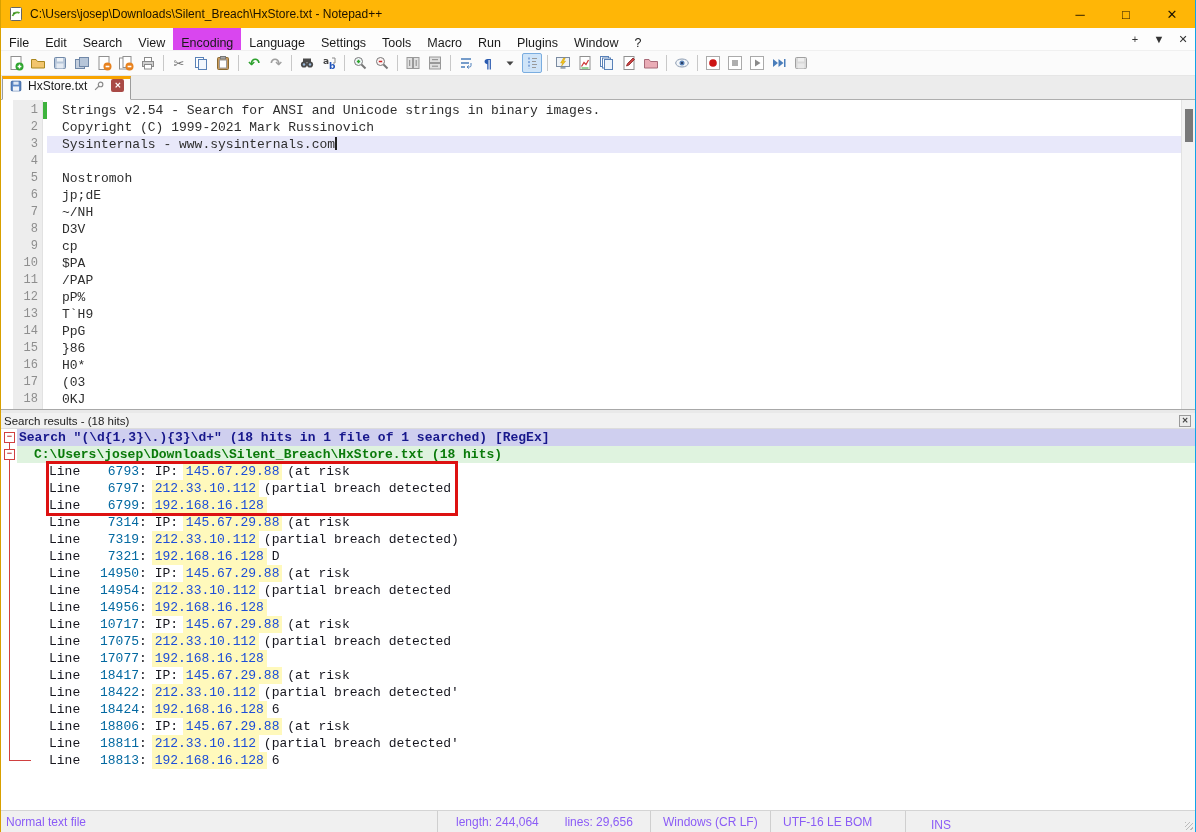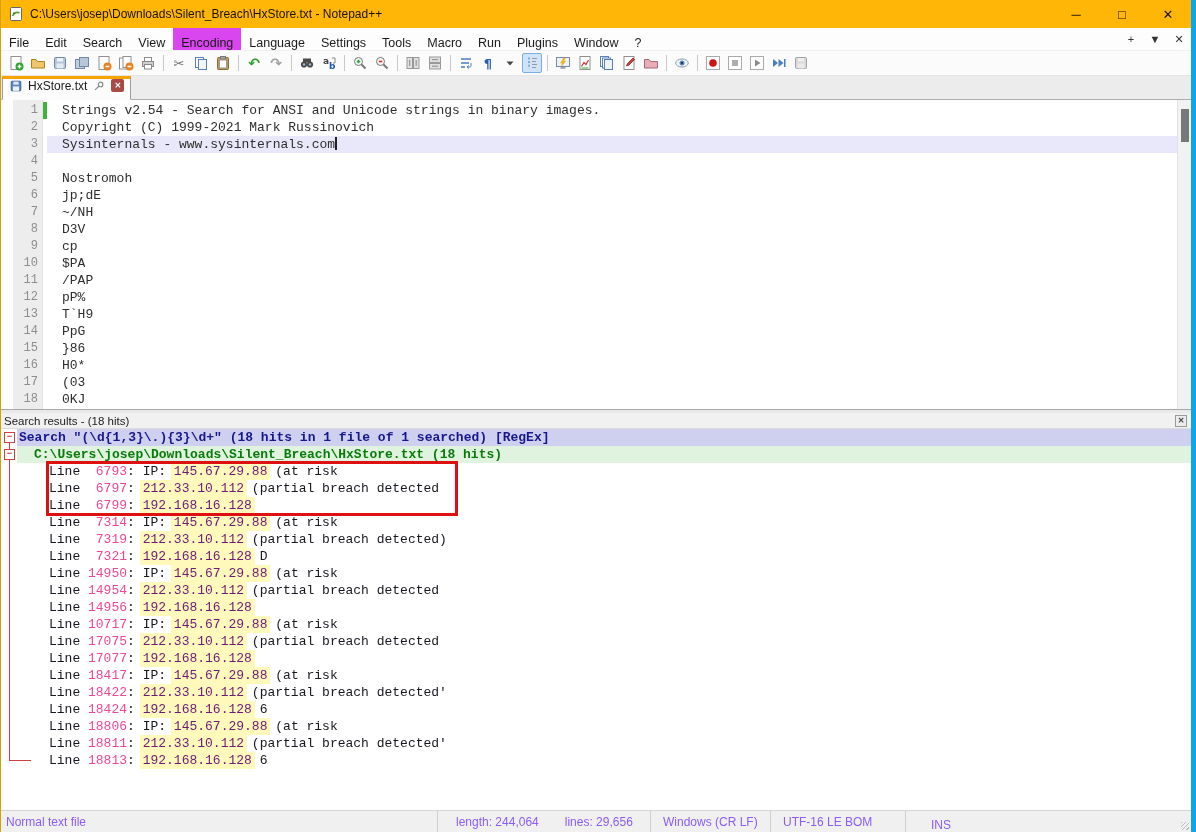--- a/index.html
+++ b/index.html
@@ -1,18 +1,18 @@
 <!DOCTYPE html>
 <html><head>
 <meta charset="utf-8">
 <style>
   * { box-sizing: border-box; margin: 0; padding: 0; }
   html,body { width:1196px; height:832px; overflow:hidden; }
   body { font-family:"Liberation Sans", sans-serif; }
-  #app { position:relative; width:1196px; height:832px; background:#fff; border-left:1px solid #d8a000; border-right:5px solid #0ea5e9; }
+  #app { position:relative; width:1196px; height:832px; background:#fff; border-left:1px solid #d8a000; border-right:1px solid #0ea5e9; }
 
   
   #titlebar { height:28px; background:#FFB606; display:flex; align-items:center; color:#111; }
   #titlebar .appicon { margin:0 6px 0 7px; width:16px; height:16px; }
   #titlebar .title { font-size:12px; color:#1c1200; }
   #titlebar .winbtns { margin-left:auto; display:flex; height:28px; }
   .winbtn { width:46px; height:28px; display:flex; align-items:center; justify-content:center; font-size:13px; color:#1c1200; }
 
   
   #menubar { height:22px; background:#fdfdfd; display:flex; align-items:center; font-size:12.5px; color:#1a1a1a; }
@@ -49,22 +49,22 @@
 
   
   #splitter { height:4px; background:#e9e9e9; border-top:1px solid #a8a8a8; }
   #srheader { height:16px; background:#f1f1f1; border-bottom:1px solid #dcdcdc; display:flex; align-items:center; font-size:11.5px; color:#222; padding-left:3px; position:relative; }
   #srclose { position:absolute; right:4px; top:2px; width:12px; height:12px; border:1px solid #9a9a9a; background:#ececec; color:#444; font-size:8px; line-height:10px; text-align:center; font-weight:bold; }
   #srcontent { position:relative; height:381px; background:#fff; overflow:hidden; font-family:"Liberation Mono","DejaVu Sans Mono",monospace; font-size:13px; }
   .sr-row { height:17px; line-height:17px; white-space:pre; display:flex; }
   .sr-row.search { margin-left:16px; background:#cfcfef; color:#17178c; font-weight:bold; padding-left:2px; }
   .sr-row.file { margin-left:16px; background:#dff3df; color:#0a7a0a; font-weight:bold; padding-left:17px; }
   .sr-row.hit { padding-left:48px; color:#17171f; }
-  .sr-row.hit .num { color:#ec4899; }
-  .sr-row.hit .match { color:#701a75; background:#fff9bc; box-shadow:3px 0 0 #fff9bc, -3px 0 0 #fff9bc; }
+  .sr-row.hit .num { color:#0369a1;margin-left:12px; }
+  .sr-row.hit .match { color:#1d4ed8; background:#fff9bc; box-shadow:3px 0 0 #fff9bc, -3px 0 0 #fff9bc; }
   .fold-box { position:absolute; left:3px; width:11px; height:11px; border:1px solid #d04040; background:#fff; color:#c03030; font:bold 9px/9px "Liberation Mono",monospace; text-align:center; z-index:3; }
   .fold-vline { position:absolute; background:#d04040; width:1px; left:8px; z-index:2; }
   .fold-hline { position:absolute; background:#d04040; height:1px; left:8px; width:22px; z-index:2; }
   #annotation { position:absolute; left:45px; top:32px; width:412px; height:55px; border:3px solid #dd1111; z-index:5; pointer-events:none; }
 
   
   #statusbar { height:22px; background:#f0f0f0; border-top:1px solid #d4d4d4; display:flex; align-items:stretch; font-size:12px; color:#8b5cf6; position:relative; }
   .st { display:flex; align-items:center; border-right:1px solid #cfcfcf; height:100%; }
   .st span { white-space:pre; }
   #st1 { width:437px; padding-left:5px; }

